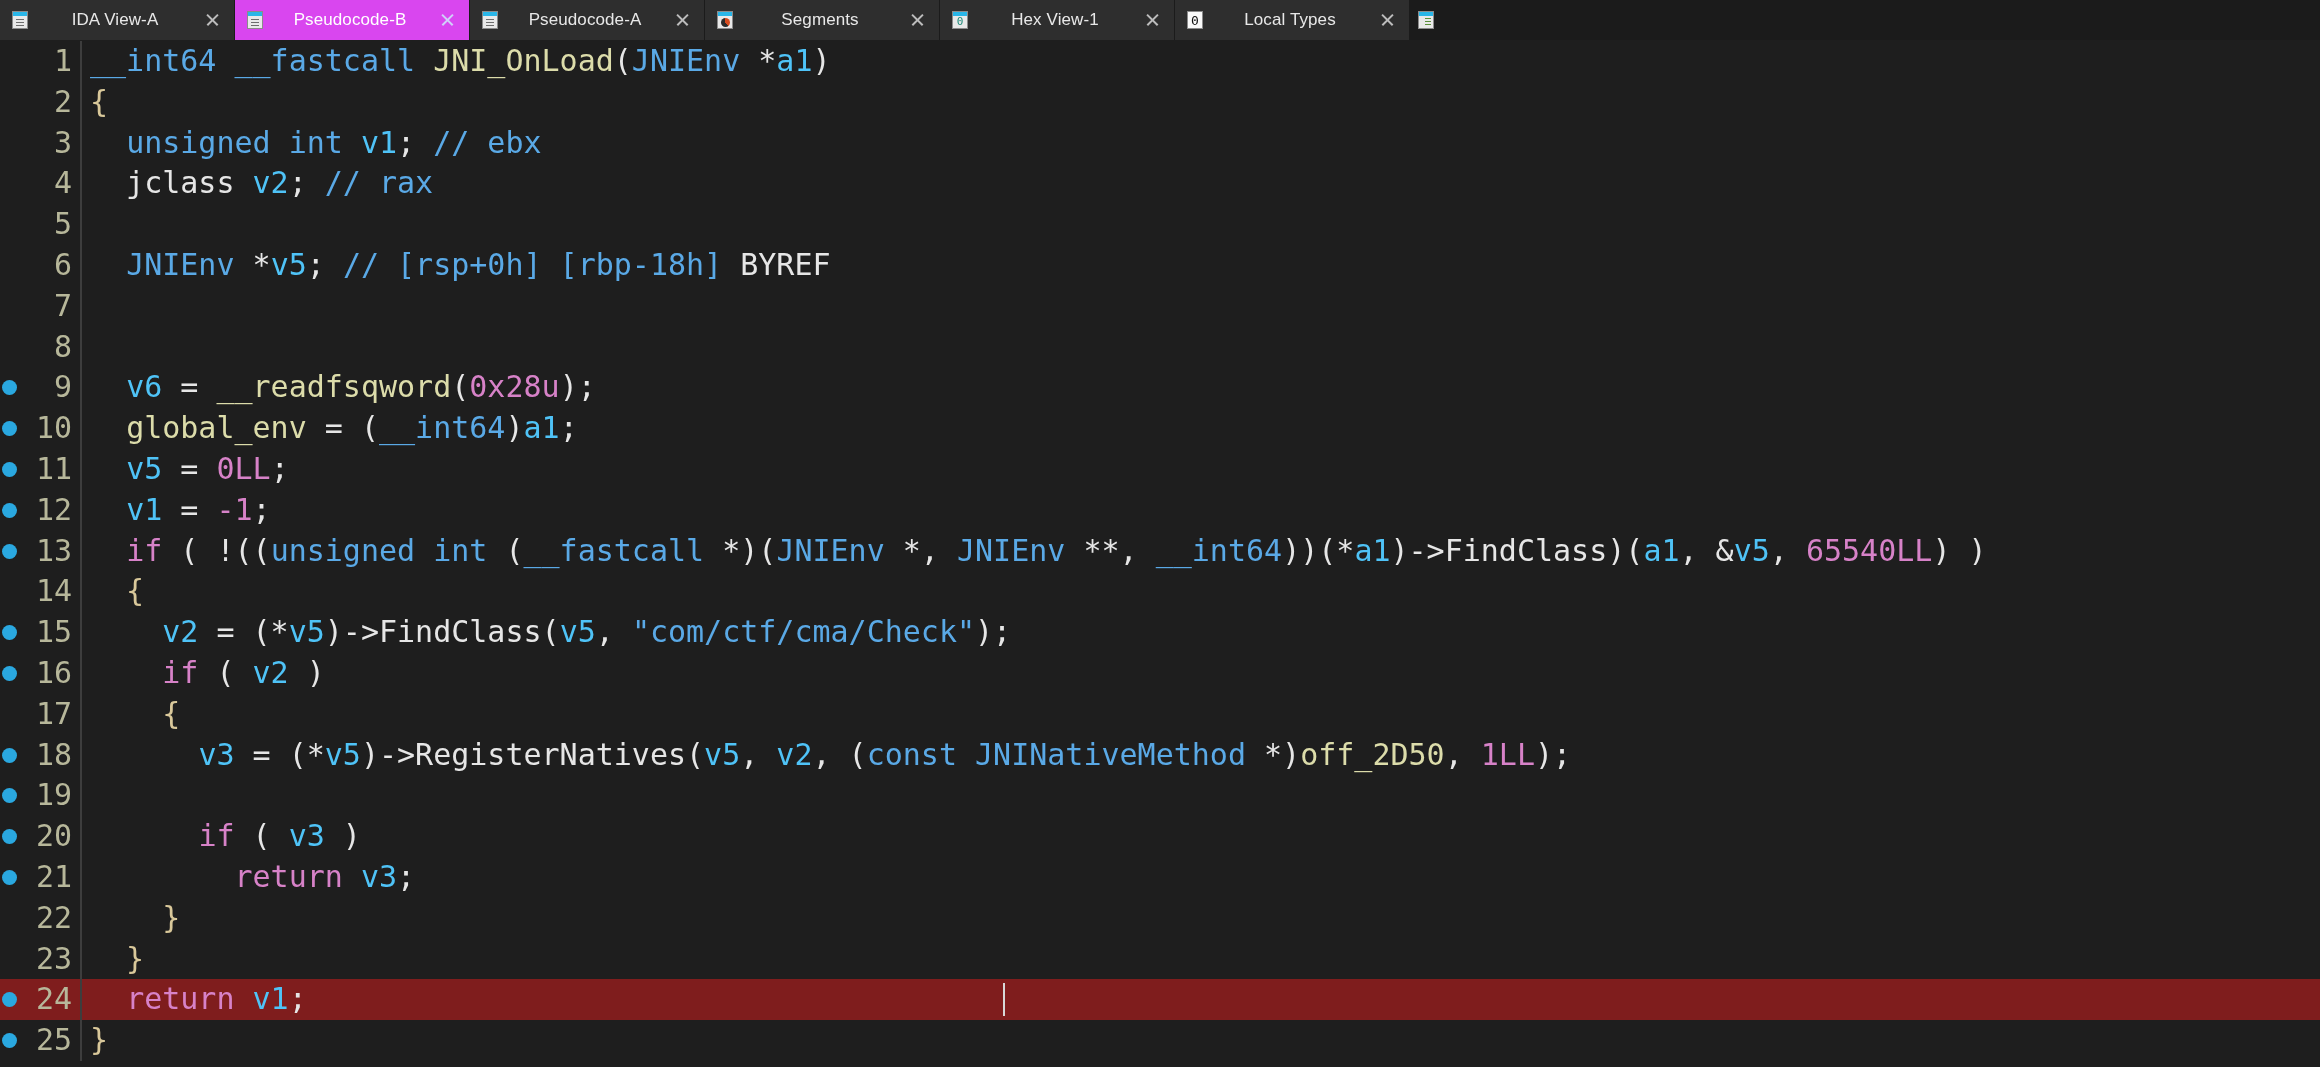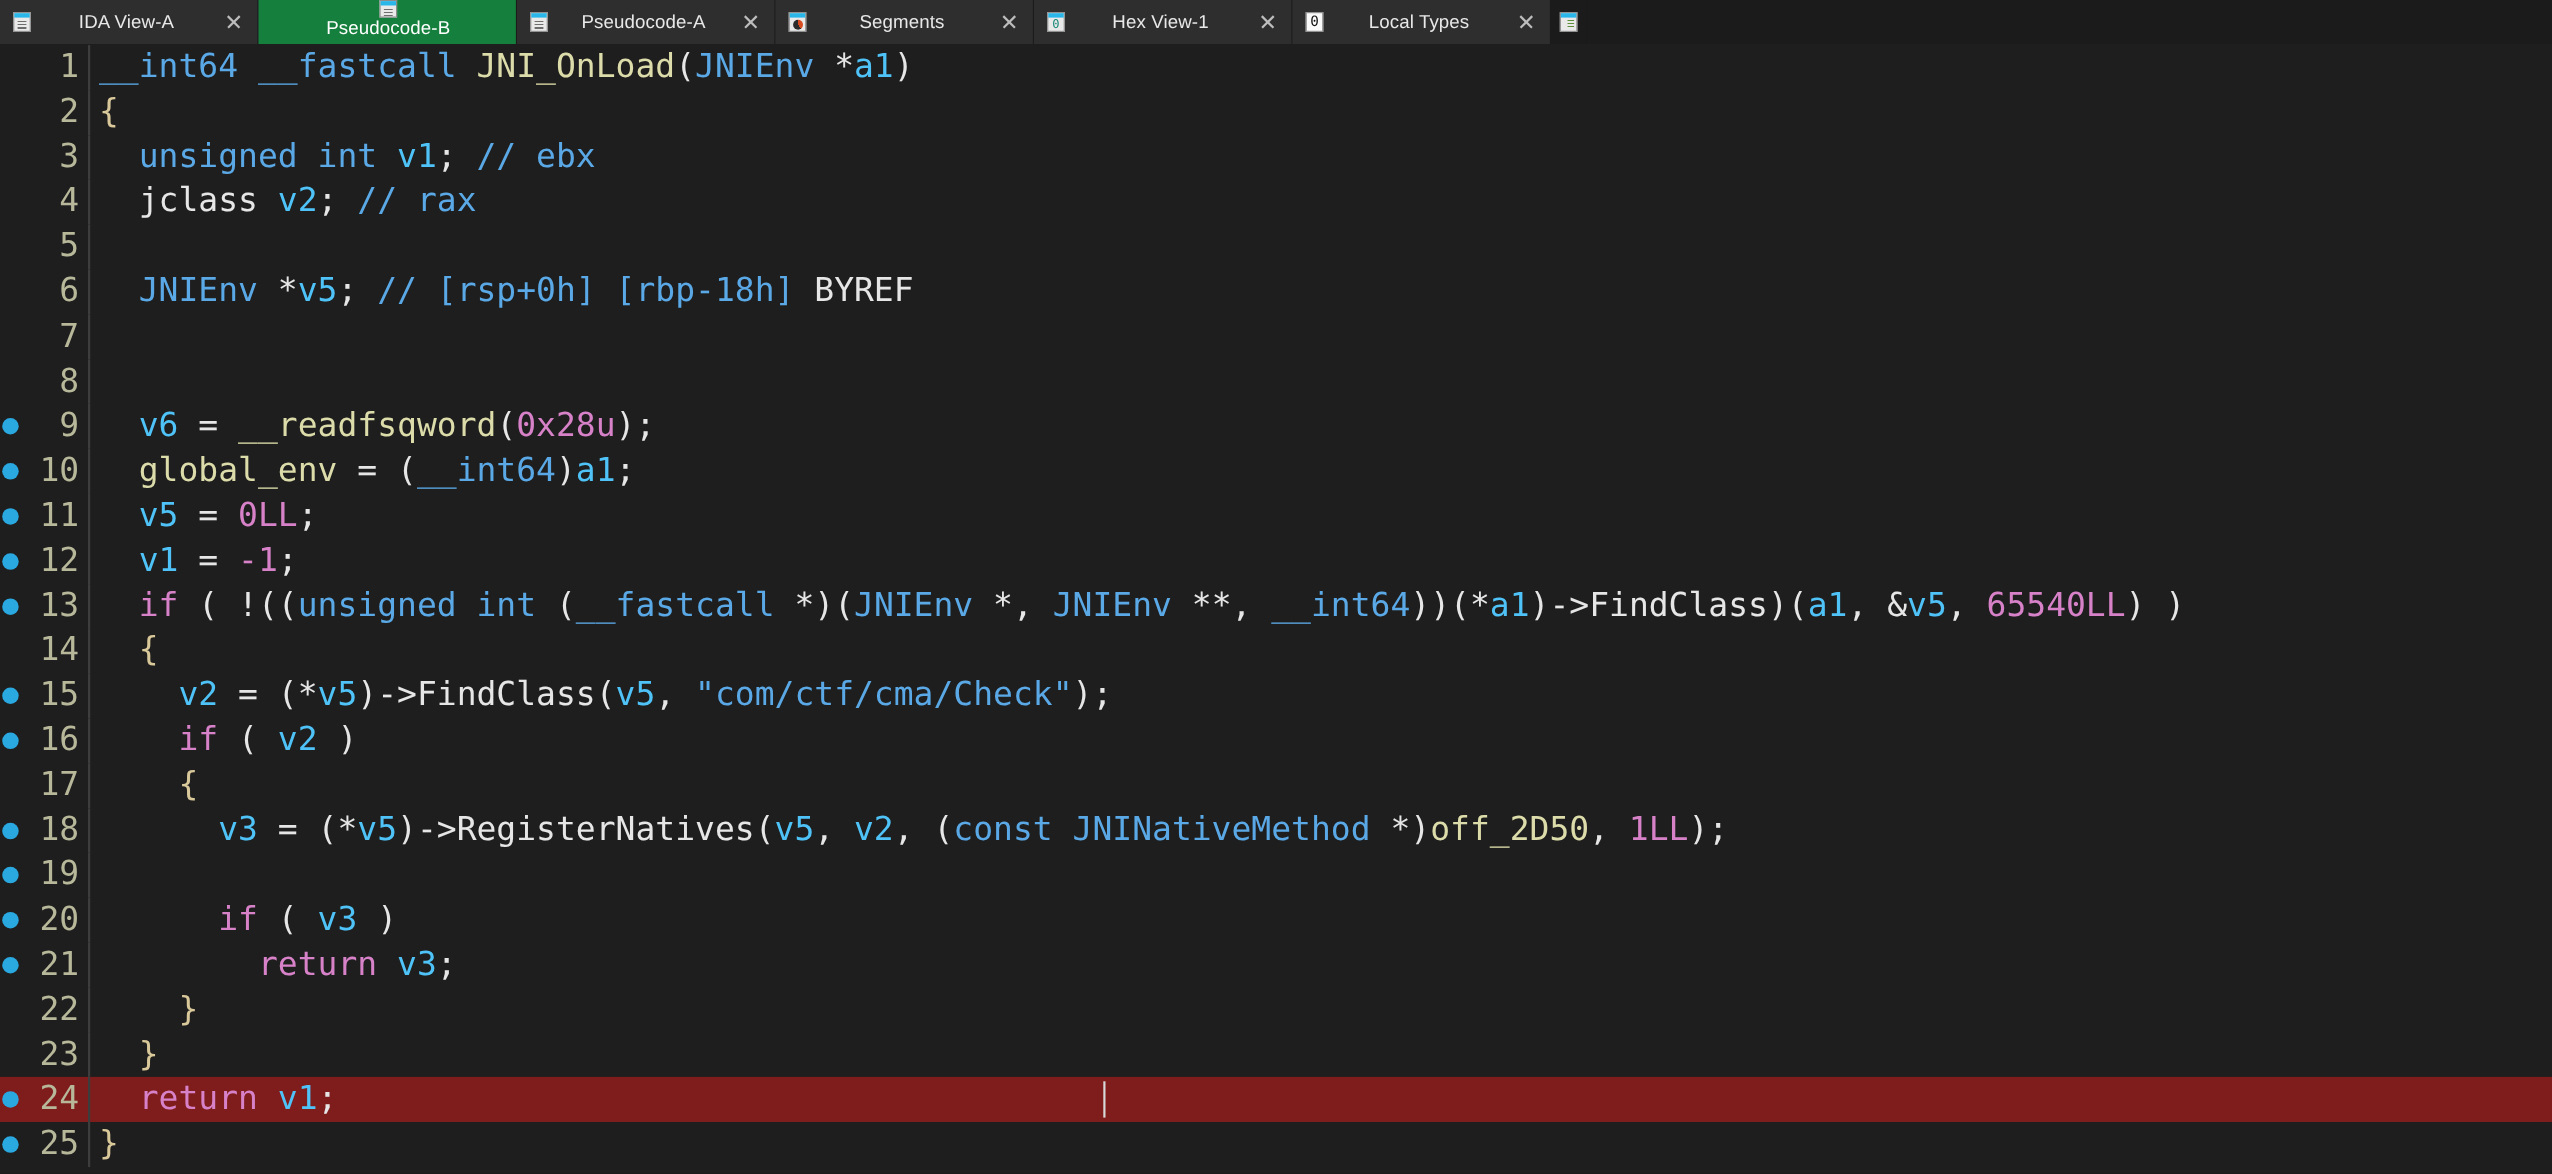--- a/index.html
+++ b/index.html
@@ -17,21 +17,21 @@
     display:flex;align-items:center;
     height:40px;box-sizing:border-box;
     background:#2e2e2e;color:#e8e8e8;
     font-family:"Liberation Sans","DejaVu Sans",sans-serif;
     font-size:17px;
     border-right:1px solid #1b1b1b;
     padding:0 10px 0 12px;
     position:relative;
     cursor:default;
   }
-  .tab.active{background:#15803d;color:#ffffff;flex-direction:column;}
+  .tab.active{background:#d946ef;color:#ffffff;}
   .tab .tab-title{
     flex:1 1 auto;text-align:center;white-space:nowrap;
     padding:0 26px;letter-spacing:.1px;
   }
   .tab .tab-close{
     width:22px;height:22px;flex:0 0 22px;
     position:relative;opacity:.85;
   }
   .tab .tab-close:before,.tab .tab-close:after{
     content:"";position:absolute;left:3px;top:10px;

